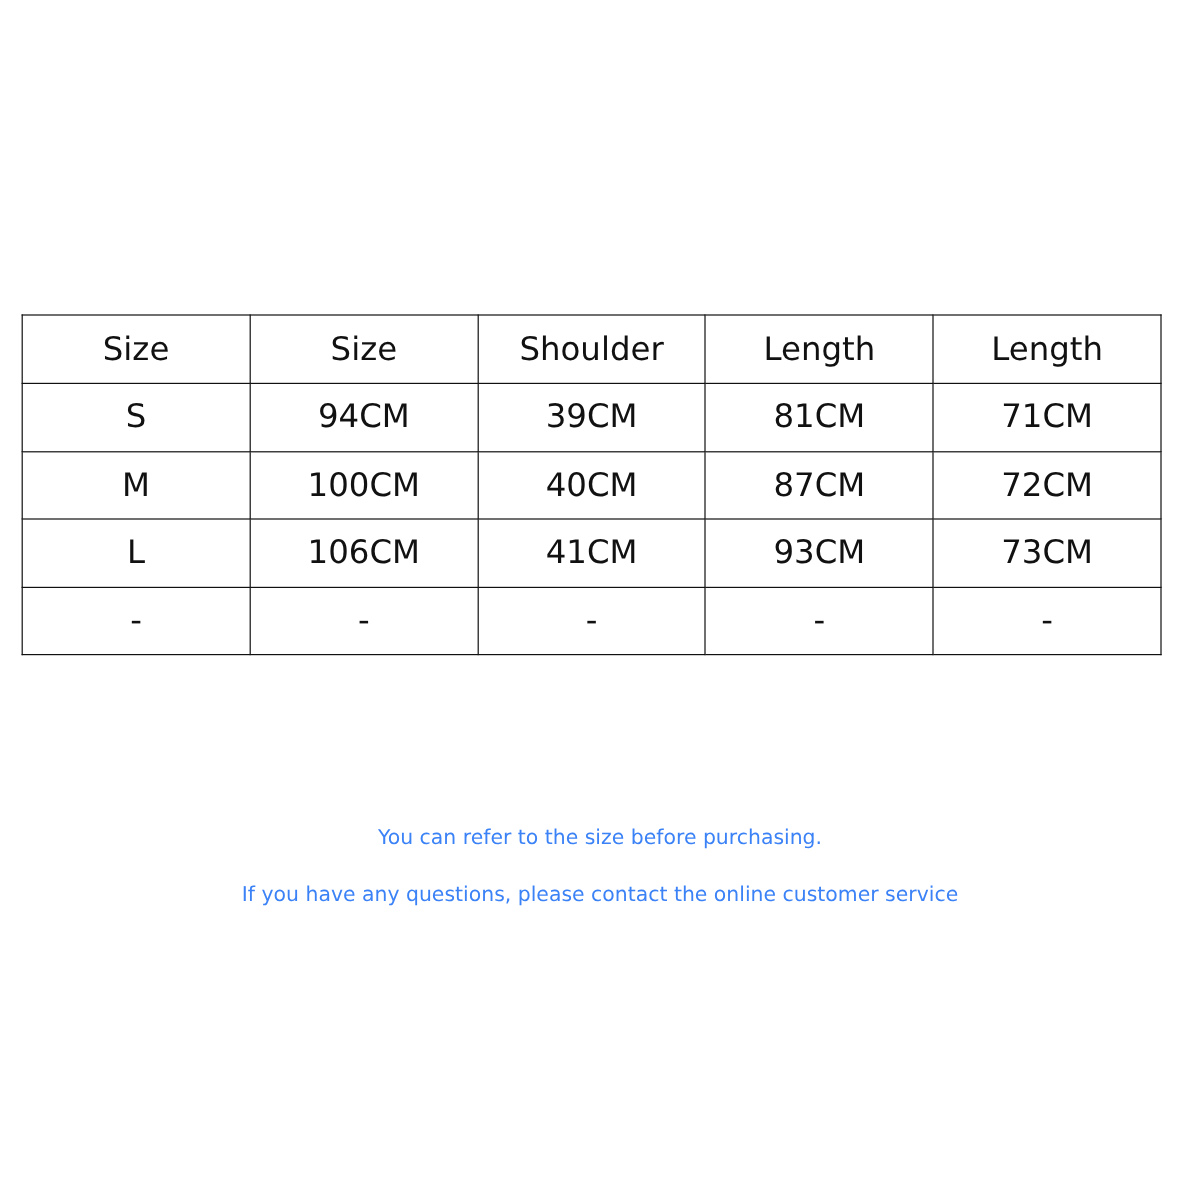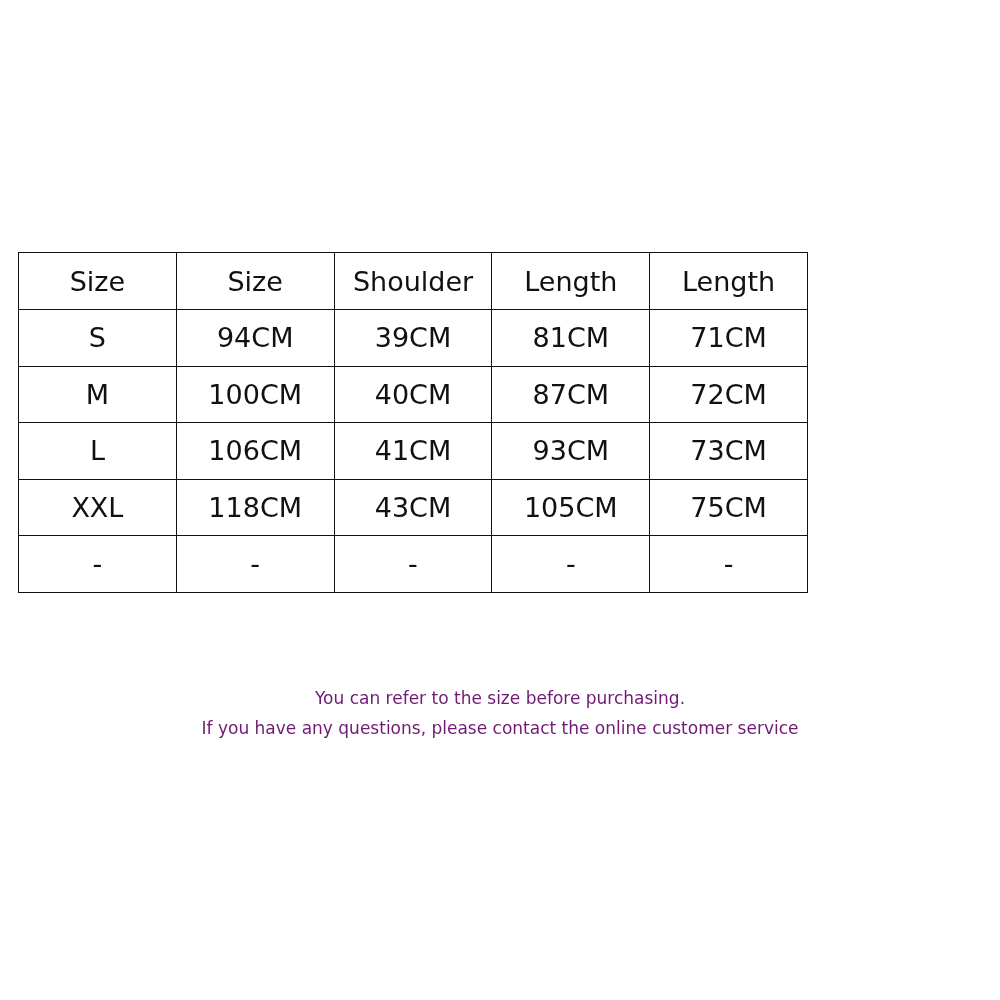--- a/index.html
+++ b/index.html
@@ -1,36 +1,36 @@
 <!DOCTYPE html>
 <html><head>
   <meta charset="utf-8">
   <style>
     html, body { margin: 0; padding: 0; background: #ffffff; }
     body {
       width: 1000px; height: 1000px; position: relative; overflow: hidden;
       font-family: "DejaVu Sans", sans-serif; color: #111;
     }
     .size-table {
-      position: absolute; left: 18px; top: 252px;
-      width: 790px; border-collapse: collapse; table-layout: fixed;
+      position: absolute; left: 18px; top: 262px;
+      width: 950px; border-collapse: collapse; table-layout: fixed;
     }
     .size-table th, .size-table td {
       border: 1.5px solid #111; text-align: center; vertical-align: middle;
       font-weight: normal; font-size: 27px; padding: 0; color: #111;
     }
     .size-table tr { height: 56.5px; }
     .size-table thead tr { height: 57px; }
     .size-table tr.last td { height: 54px; }
     .note {
       position: absolute; left: 0; width: 1000px; text-align: center;
-      font-size: 17px; color: #701a75;
+      font-size: 17px; color: #3b82f6;
     }
     .note-1 { top: 688px; }
-    .note-2 { top: 718px; }
+    .note-2 { top: 736px; }
   </style>
 </head>
 <body>
 
 <table class="size-table">
   <thead>
     <tr>
       <th>Size</th>
       <th>Size</th>
       <th>Shoulder</th>
@@ -53,27 +53,20 @@
       <td>87CM</td>
       <td>72CM</td>
     </tr>
     <tr>
       <td>L</td>
       <td>106CM</td>
       <td>41CM</td>
       <td>93CM</td>
       <td>73CM</td>
     </tr>
-    <tr>
-      <td>XXL</td>
-      <td>118CM</td>
-      <td>43CM</td>
-      <td>105CM</td>
-      <td>75CM</td>
-    </tr>
     <tr class="last">
       <td>-</td>
       <td>-</td>
       <td>-</td>
       <td>-</td>
       <td>-</td>
     </tr>
   </tbody>
 </table>
 

